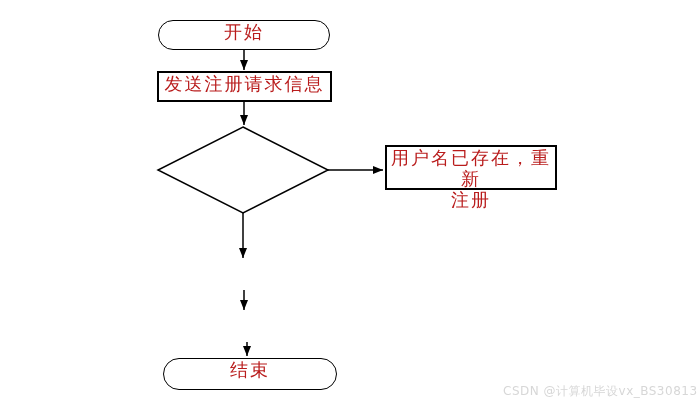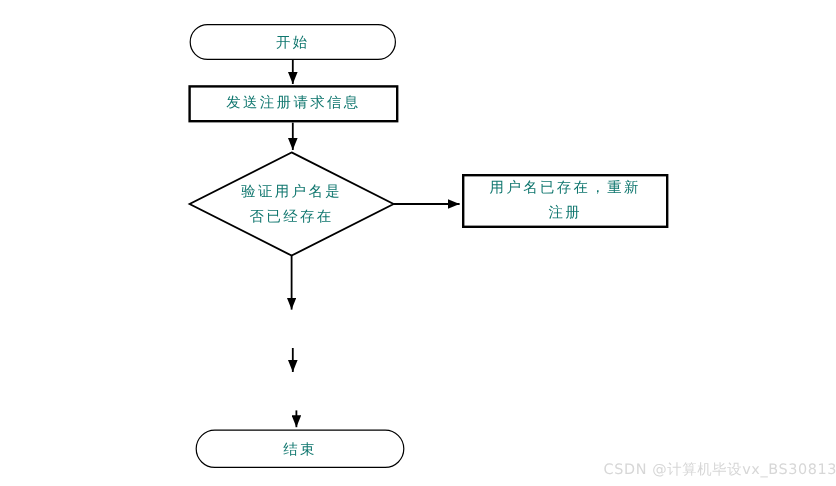--- a/index.html
+++ b/index.html
@@ -19,37 +19,35 @@
     position: absolute;
     left: 0;
     top: 0;
     width: 697px;
     height: 405px;
   }
   .node {
     position: absolute;
     box-sizing: border-box;
     display: flex;
-    align-items: center;
     justify-content: center;
     text-align: center;
-    color: #0f766e;
-    font-size: 12px;
+    color: #b91c1c;
+    font-size: 18px;
     letter-spacing: 2px;
     line-height: 21px;
     white-space: pre-line;
     background: #ffffff;
   }
   .terminator {
     border: 1.5px solid #000000;
     border-radius: 16px;
   }
   .process {
     border: 2px solid #000000;
-    font-family: Liberation Mono, monospace;
   }
   .diamond-label {
     position: absolute;
     background: transparent;
     border: none;
   }
   .watermark {
     position: absolute;
     color: #d7d7d7;
     font-size: 12px;
@@ -80,24 +78,20 @@
   </svg>
 
   <div class="node terminator" style="left:158px; top:20px; width:172px; height:30px;">
     <span>开始</span>
   </div>
 
   <div class="node process" style="left:157px; top:71px; width:175px; height:31px;">
     <span>发送注册请求信息</span>
   </div>
 
-  <div class="node diamond-label" style="left:158px; top:147px; width:170px; height:46px;">
-    <span>验证用户名是
-否已经存在</span>
-  </div>
 
   <div class="node process" style="left:385px; top:145px; width:172px; height:45px;">
     <span>用户名已存在，重新
 注册</span>
   </div>
 
 
 
   <div class="node terminator" style="left:163px; top:358px; width:174px; height:32px;">
     <span>结束</span>

